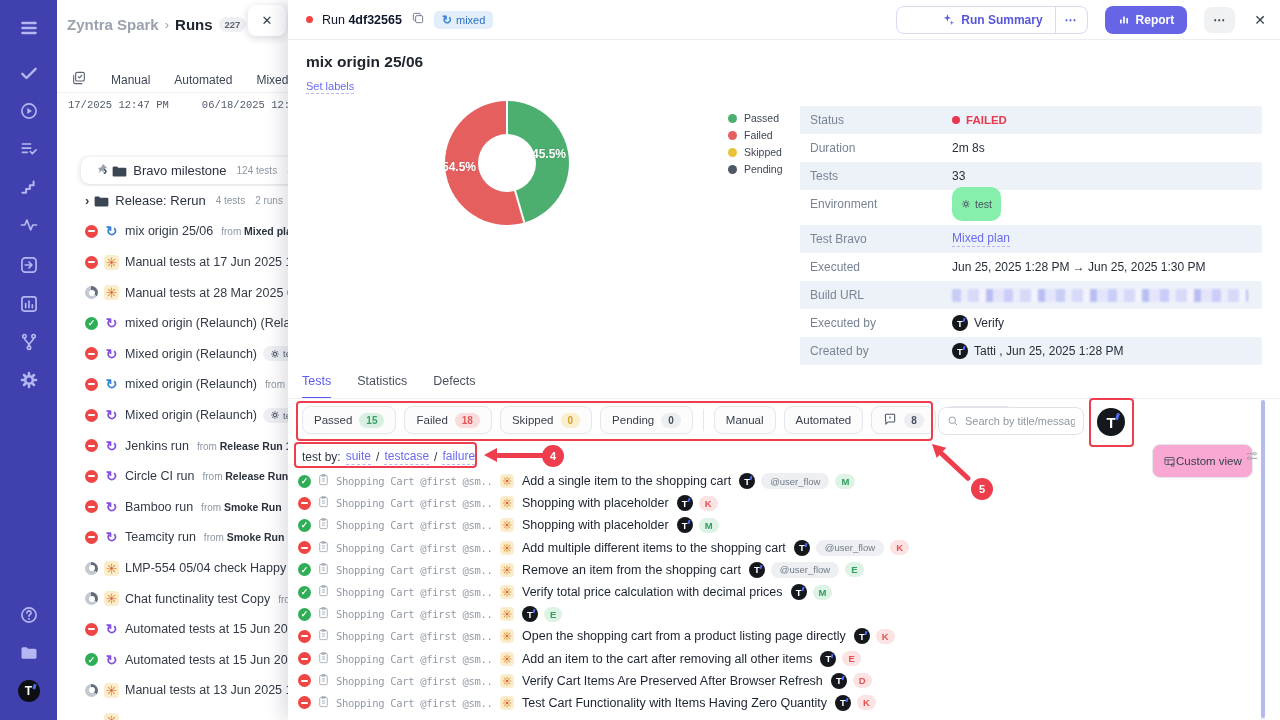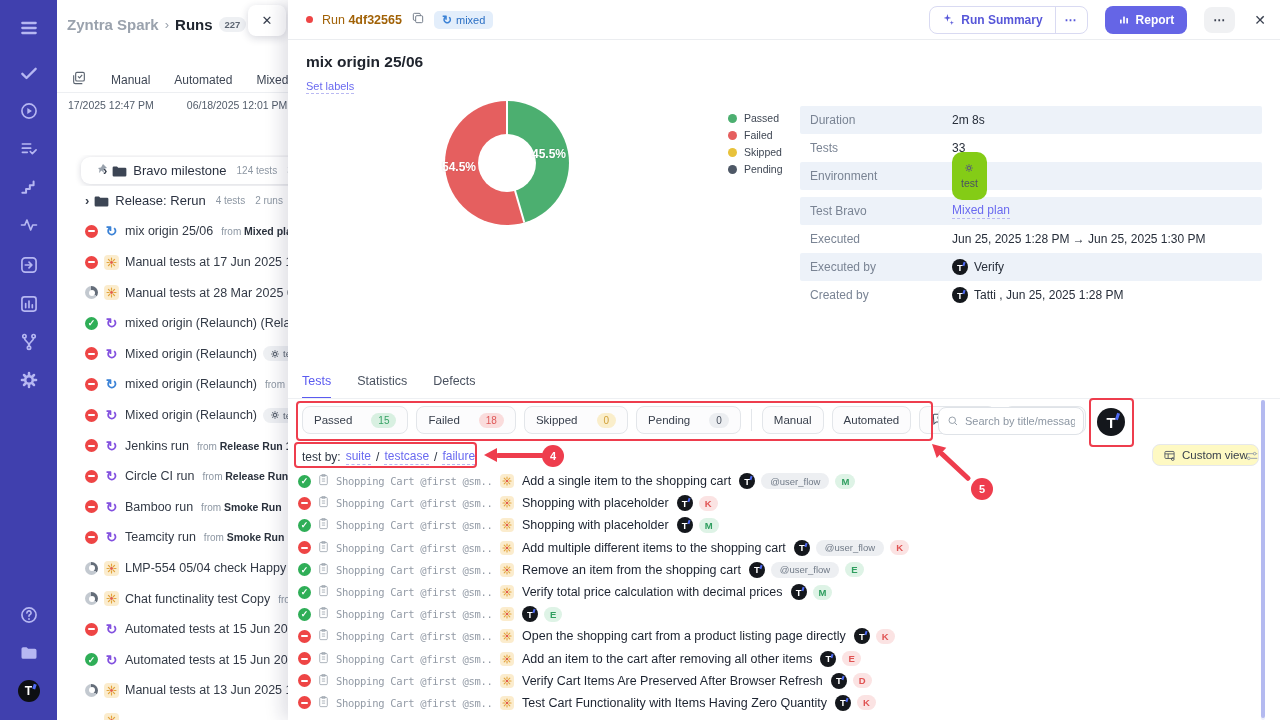--- a/index.html
+++ b/index.html
@@ -15,21 +15,21 @@
 
   
   #runs-panel { position:absolute; left:57px; top:0; width:231px; height:720px; background:#fff; overflow:hidden; }
   #runs-head { position:absolute; left:10px; top:16px; display:flex; align-items:center; gap:6px; white-space:nowrap; }
   #runs-head .crumb-app { font-size:15px; font-weight:bold; color:#9aa2ad; }
   #runs-head .crumb-sep { color:#9aa2ad; font-size:13px; }
   #runs-head .crumb-cur { font-size:15px; font-weight:bold; color:#20262f; }
   #runs-head .crumb-count { font-size:9.5px; color:#5c6572; background:#eef0f3; border-radius:8px; padding:2px 6px; font-weight:bold; }
   #runs-tabs { position:absolute; left:14px; top:70px; display:flex; align-items:center; gap:24px; white-space:nowrap; font-size:12px; color:#3e4654; }
   #runs-tabs .ico svg{ width:16px; height:16px; stroke:#5b6470; fill:none; stroke-width:1.7; }
-  #runs-dates { position:absolute; left:11px; top:99px; display:flex; gap:33px; font-size:10.5px; color:#525c6a; white-space:nowrap; }
+  #runs-dates { position:absolute; left:11px; top:99px; display:flex; gap:33px; font-size:10.5px; color:#525c6a; white-space:nowrap;font-family:Liberation Mono, monospace; }
   #runs-divider { position:absolute; left:0; top:92px; width:231px; border-top:1px solid #edeff2; }
   #runs-list { position:absolute; left:0; top:155px; width:240px; }
   .run-row { height:30.6px; display:flex; align-items:center; gap:6px; padding-left:28px; white-space:nowrap; position:relative; overflow:hidden; }
   .run-row .st { width:13px; height:13px; flex:0 0 13px; border-radius:50%; position:relative; }
   .st.passed { background:#2fae57; }
   .st.passed::after { content:"✓"; position:absolute; inset:0; color:#fff; font-size:9px; font-weight:bold; display:flex; align-items:center; justify-content:center; }
   .st.failed { background:#ee4545; }
   .st.failed::after { content:""; position:absolute; left:3px; right:3px; top:5.5px; height:2px; background:#fff; border-radius:1px; }
   .st.aborted { background:conic-gradient(#646d79 0 35%, #c3c9d0 35% 100%); }
   .st.aborted::after { content:""; position:absolute; inset:3.5px; border-radius:50%; background:#fff; }
@@ -50,27 +50,27 @@
   .run-row .gchip { display:inline-flex; align-items:center; gap:3px; background:#eef0f3; border-radius:9px; padding:2px 7px; font-size:9.5px; color:#5b6470; }
   .run-row.pinned-row .card { position:absolute; left:24px; top:2px; right:-8px; bottom:2px; background:#fff; border-radius:9px; box-shadow:0 1px 6px rgba(25,35,65,.18); z-index:0; }
   .run-row.pinned-row > *:not(.card) { position:relative; z-index:1; }
   .pin-ic { position:absolute; left:11px; z-index:1; }
   .pin-ic svg { width:12px; height:12px; fill:#98a1ac; }
 
   
   #drawer { position:absolute; left:288px; top:0; width:992px; height:720px; background:#fff; box-shadow:-7px 0 16px rgba(20,25,60,.13); z-index:10; }
   #topbar { position:absolute; left:0; top:0; width:100%; height:40px; border-bottom:1px solid #ebedf0; display:flex; align-items:center; padding:0 14px 0 18px; gap:9px; }
   .reddot { width:7px; height:7px; border-radius:50%; background:#ee4545; }
-  #topbar .runlbl { font-size:12.5px; color:#a16207; }
+  #topbar .runlbl { font-size:12.5px; color:#0f172a; }
   #topbar .runid { font-weight:bold; }
   .copy-ic svg { width:14px; height:14px; stroke:#6b7482; fill:none; stroke-width:1.6; }
   .mixed-chip { display:flex; align-items:center; gap:4px; background:#e3eefb; border-radius:5px; padding:3px 8px; font-size:11px; color:#2a6fc4; font-weight:500; }
   .mixed-chip .cyc { color:#3b82d6; font-weight:bold; font-size:12px; line-height:1; }
   #topbar .spacer { flex:1; }
-  .btn-group { display:flex; border:1px solid #d9daf2; border-radius:8px; overflow:hidden; background:#fff; }
+  .btn-group { display:flex; border:1px solid #d9daf2; border-radius:8px; overflow:hidden; background:#fff;padding-left:33px; }
   .btn-summary { display:flex; align-items:center; gap:6px; padding:6px 12px; font-size:12px; font-weight:bold; color:#5757d9; }
   .btn-summary svg { width:13px; height:13px; fill:#5757d9; }
   .btn-dots-in { padding:6px 9px; border-left:1px solid #d9daf2; color:#5757d9; font-weight:bold; font-size:12px; letter-spacing:1px; }
   .btn-report { display:flex; align-items:center; gap:6px; background:#6565e6; color:#fff; border-radius:8px; padding:7px 13px; font-size:12px; font-weight:bold; margin-left:8px; }
   .btn-report svg { width:12px; height:12px; fill:#fff; }
   .btn-dots { background:#f0f1f3; border-radius:8px; padding:6px 9px; color:#3a4150; font-weight:bold; font-size:12px; letter-spacing:1px; margin-left:8px; }
   .btn-x { color:#3a4150; font-size:14px; margin-left:10px; }
 
   #run-title { position:absolute; left:18px; top:53px; font-size:15.5px; font-weight:bold; color:#20252e; }
   #set-labels { position:absolute; left:18px; top:80px; font-size:11px; color:#6a6af0; border-bottom:1px dashed #b9b9f2; padding-bottom:1px; }
@@ -88,53 +88,53 @@
 
   
   #info { position:absolute; left:512px; top:106px; width:462px; font-size:12px; }
   .info-group { margin-bottom:7px; }
   .info-row { height:28px; display:flex; align-items:center; padding:0 10px; border-radius:2px; }
   .info-row:nth-child(odd) { background:#edf2f9; }
   .info-row .lb { width:142px; flex:0 0 142px; color:#7a8494; }
   .info-row .vl { color:#272e3a; display:flex; align-items:center; gap:6px; }
   .vl.failed-v { color:#e8384f; font-weight:bold; font-size:11.5px; }
   .vl.failed-v .dot { width:8px; height:8px; border-radius:50%; background:#e8384f; }
-  .vl .env-chip { display:flex; align-items:center; gap:4px; background:#84cc16; border-radius:10px; padding:11px 9px; font-size:10.5px; color:#4a5260;flex-direction:column; }
+  .vl .env-chip { display:flex; align-items:center; gap:4px; background:#86efac; border-radius:10px; padding:11px 9px; font-size:10.5px; color:#4a5260; }
   .vl.link-v { color:#6a6af0; border-bottom:1px dashed #b9b9f2; padding-bottom:1px; }
   .redacted { width:296px; height:13px; border-radius:2px; background:repeating-linear-gradient(90deg,#c9ccf6 0 9px,#ecedfb 9px 16px,#d7d9f8 16px 27px,#f2f3fd 27px 34px,#babef2 34px 41px,#e4e5fa 41px 52px); filter:blur(1.3px); }
   .mini-av { width:16px; height:16px; border-radius:50%; background:#14171c; color:#fff; font-size:9.5px; font-weight:bold; display:inline-flex; align-items:center; justify-content:center; position:relative; }
   .mini-av::after { content:""; position:absolute; right:3px; top:3px; width:2px; height:4px; background:#4f6bf5; transform:rotate(18deg); }
 
   
   #tabs { position:absolute; left:14px; top:374px; display:flex; gap:26px; font-size:12.5px; color:#4a5260; border-bottom:0; }
   .tab { padding-bottom:9px; }
   .tab.active { color:#5b5bf0; font-weight:500; border-bottom:2px solid #5b5bf0; }
   #tabs-line { position:absolute; left:0; top:398px; width:100%; border-top:1px solid #eef0f3; }
 
   
   #filter-row { position:absolute; left:14px; top:406px; display:flex; align-items:center; gap:8px; }
   .fchip { display:flex; align-items:center; gap:7px; border:1px solid #e3e6ea; background:#fcfcfd; border-radius:8px; padding:5px 11px; font-size:11.5px; color:#39404d; font-weight:500; height:28px; }
-  .fcount { font-size:10px; font-weight:normal; border-radius:8px; padding:2px 7px;margin-left:12px; }
+  .fcount { font-size:10px; font-weight:bold; border-radius:8px; padding:2px 7px; }
   .fc-green { background:#d8f0e1; color:#36a164; }
   .fc-red { background:#fadcdc; color:#de5858; }
   .fc-yellow { background:#faeecb; color:#d09f36; }
   .fc-gray { background:#eceef1; color:#4a5260; }
   .fsep { width:1px; height:22px; background:#e3e6ea; margin:0 2px; }
   .fchip svg { width:14px; height:14px; }
   #search-box { position:absolute; left:650px; top:407px; width:146px; height:28px; border:1px solid #dfe3e8; border-radius:8px; display:flex; align-items:center; gap:6px; padding:0 8px; background:#fff; }
   #search-box svg { width:12px; height:12px; stroke:#8d97a3; fill:none; stroke-width:1.8; flex:0 0 12px; }
   #search-box input { border:0; outline:0; font-size:11px; color:#333; width:100%; font-family:"Liberation Sans",sans-serif; }
   #search-box input::placeholder { color:#8d97a3; }
   #hdr-avatar { position:absolute; left:809px; top:408px; width:28px; height:28px; border-radius:50%; background:#14171c; color:#fff; font-weight:bold; font-size:15px; display:flex; align-items:center; justify-content:center; }
   #hdr-avatar::after { content:""; position:absolute; right:6px; top:5px; width:3px; height:7px; background:#4f6bf5; transform:rotate(18deg); }
 
   
   #sort-row { position:absolute; left:14px; top:449px; font-size:12px; color:#2f3744; display:flex; gap:5px; align-items:center; }
   #sort-row .opt { color:#6a6af0; border-bottom:1px dashed #b9b9f2; padding-bottom:1px; }
-  #custom-view { position:absolute; left:864px; top:444px; display:flex; align-items:center; gap:6px; border:1px solid #e6e8eb; background:#fef9c3; border-radius:8px; padding:4px 10px; font-size:11.5px; color:#39404d; height:22px; }
+  #custom-view { position:absolute; left:864px; top:444px; display:flex; align-items:center; gap:0; border:1px solid #e6e8eb; background:#f9a8d4; border-radius:8px; padding:16px 10px; font-size:11.5px; color:#39404d; height:22px; }
   #custom-view svg { width:13px; height:13px; stroke:#4a5260; fill:none; stroke-width:1.6; }
   #sliders-ic { position:absolute; left:957px; top:449px; }
   #sliders-ic svg { width:14px; height:14px; stroke:#9aa3ad; fill:none; stroke-width:1.7; }
 
   
   #tests { position:absolute; left:10px; top:470px; width:975px; }
   .t-row { height:22.2px; display:flex; align-items:center; gap:6px; white-space:nowrap; }
   .t-row .st { width:13px; height:13px; flex:0 0 13px; border-radius:50%; position:relative; }
   .clip-ic svg { width:13px; height:13px; stroke:#9aa3ad; fill:none; stroke-width:1.5; }
   .t-suite { width:158px; flex:0 0 158px; overflow:hidden; font-family:"DejaVu Sans Mono",monospace; font-size:10.5px; color:#939ba6; letter-spacing:-0.3px; }
@@ -518,20 +518,27 @@
           <span>Skipped</span>
         </div>
         <div class="lg-item">
           <span class="lg-dot" style="background: rgb(78, 88, 102);"></span>
           <span>Pending</span>
         </div>
       </div>
 
     <div id="info">
       <div class="info-group" id="info-g1">
+          <div class="info-row">
+            <span class="lb">Status</span>
+            <span class="vl failed-v">
+              <span class="dot"></span>
+              <span>FAILED</span>
+            </span>
+          </div>
           <div class="info-row">
             <span class="lb">Duration</span>
             <span class="vl ">2m 8s</span>
           </div>
           <div class="info-row">
             <span class="lb">Tests</span>
             <span class="vl ">33</span>
           </div>
           <div class="info-row">
             <span class="lb">Environment</span>
@@ -549,20 +556,26 @@
       <div class="info-group" id="info-g2">
           <div class="info-row">
             <span class="lb">Test Bravo</span>
             <span class="vl link-v">Mixed plan</span>
           </div>
           <div class="info-row">
             <span class="lb">Executed</span>
             <span class="vl ">Jun 25, 2025 1:28 PM → Jun 25, 2025 1:30 PM</span>
           </div>
           <div class="info-row">
+            <span class="lb">Build URL</span>
+            <span class="vl ">
+              <div class="redacted"></div>
+            </span>
+          </div>
+          <div class="info-row">
             <span class="lb">Executed by</span>
             <span class="vl ">
               <span class="mini-av">T</span>
               <span>Verify</span>
             </span>
           </div>
           <div class="info-row">
             <span class="lb">Created by</span>
             <span class="vl ">
               <span class="mini-av">T</span>

